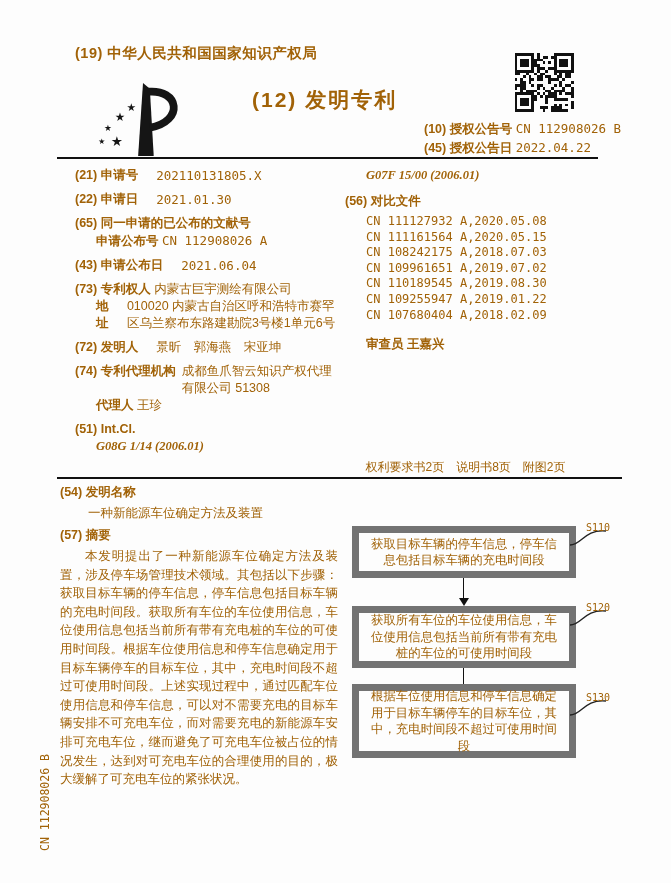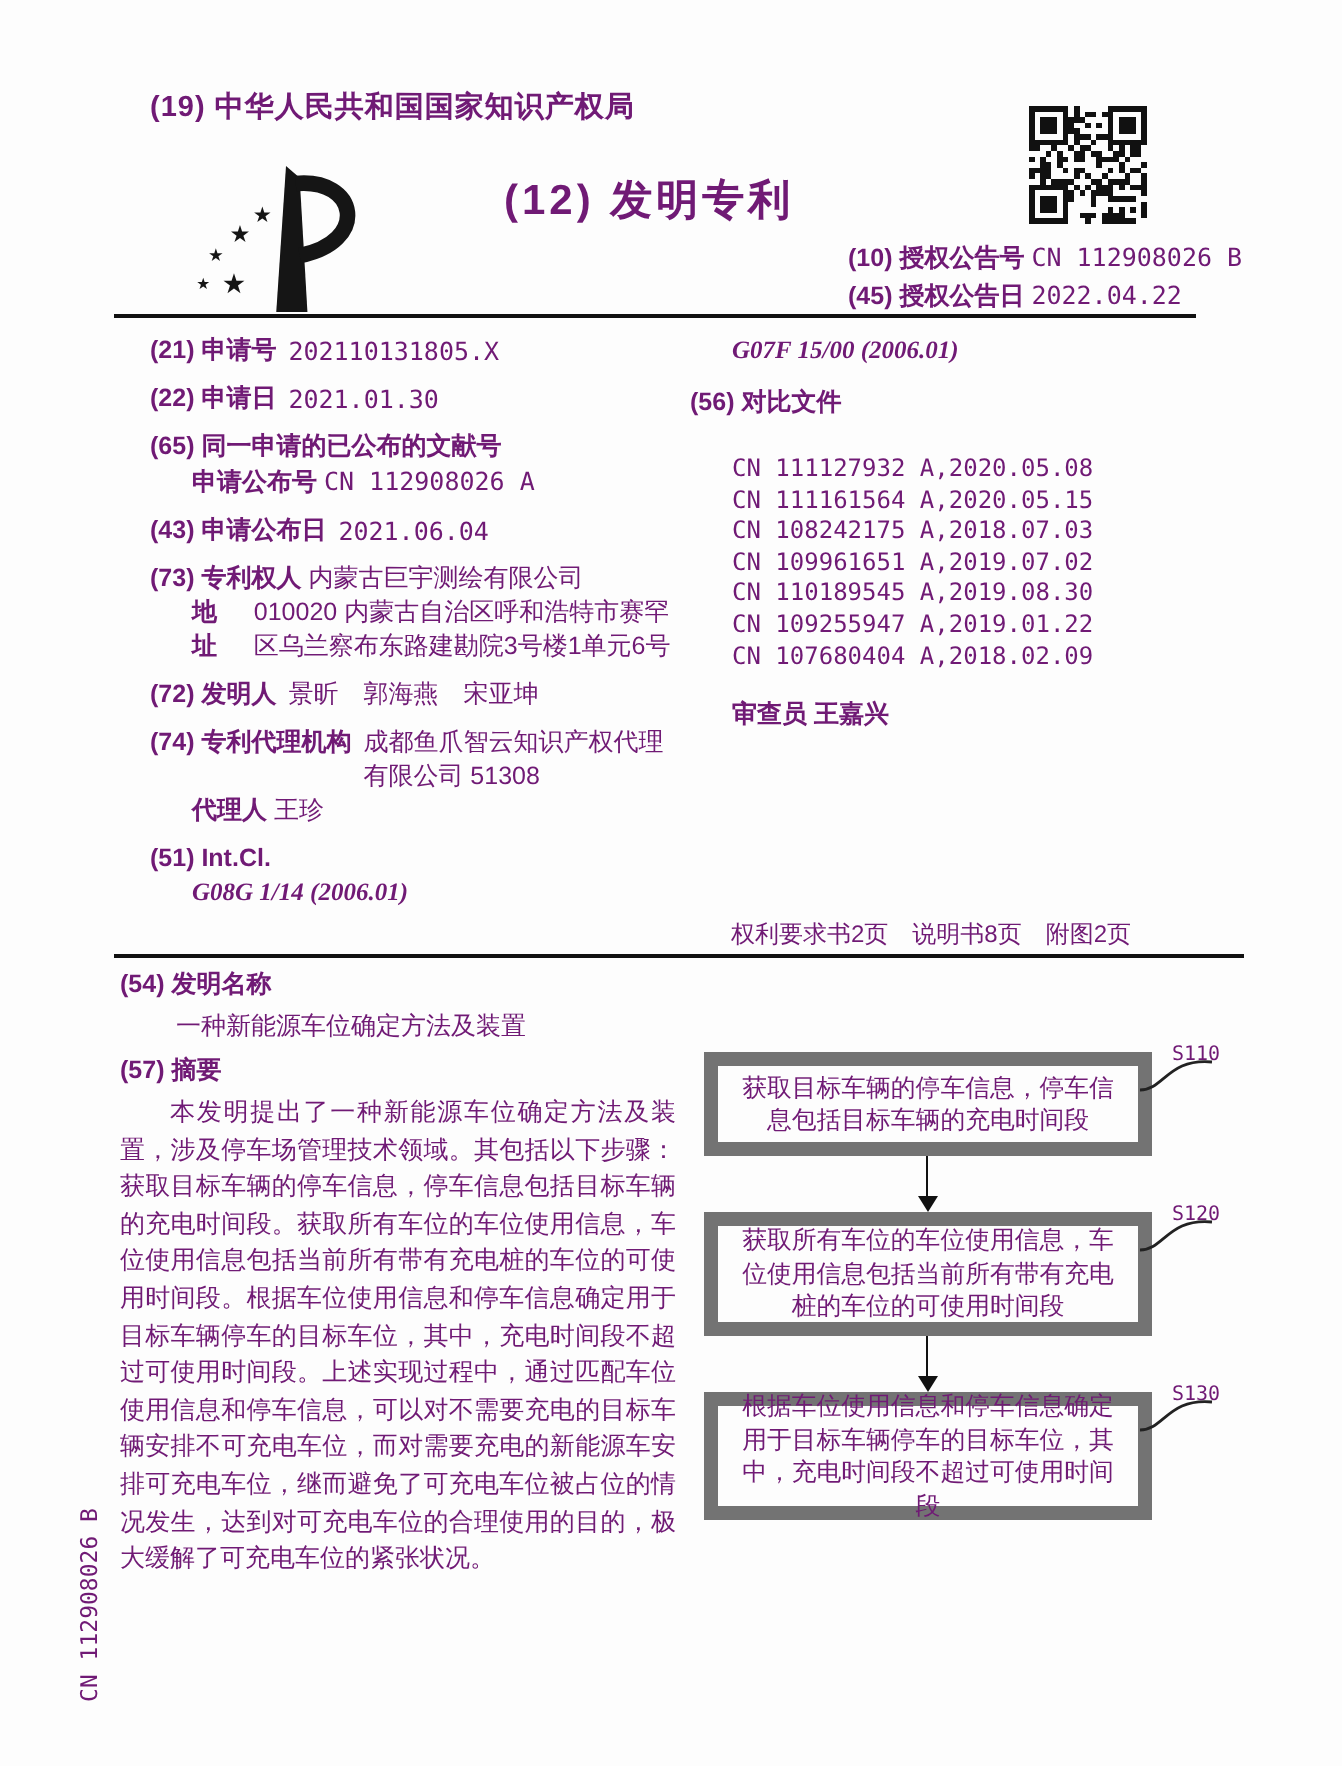--- a/index.html
+++ b/index.html
@@ -1,34 +1,34 @@
 <!DOCTYPE html>
 <html><head>
 <meta charset="utf-8">
 <style>
   * { margin:0; padding:0; box-sizing:border-box; }
   html,body { background:#e8e8e8; }
   .page {
     position:relative; width:671px; height:883px; margin:0 auto;
-    background:#fdfdfd; color:#701a75; overflow:hidden;
+    background:#fdfdfd; color:#a16207; overflow:hidden;
     font-family:"Liberation Sans", sans-serif;
   }
   .abs { position:absolute; }
   .lbl { font-weight:bold; }
   .mono { font-family:"DejaVu Sans Mono", monospace; }
   .itcode { font-family:"Liberation Serif", serif; font-style:italic; font-weight:bold; }
   .office { left:75px; top:44px; font-size:14.5px; font-weight:bold; letter-spacing:0.5px; }
   .doc-type { left:252px; top:86px; font-size:21px; font-weight:bold; letter-spacing:2px; }
   .qr { left:513px; top:53px; width:62px; height:59px; }
   .logo { left:92px; top:82px; }
   .publine { left:424px; font-size:12.5px; white-space:nowrap; }
   .publine .mono { font-size:12.5px; }
   .rule { background:#111; height:2px; }
   .col { font-size:12.5px; line-height:17px; }
-  .row { margin-bottom:7px; display:flex; }
+  .row { margin-bottom:7px; display:flex;gap:12px; }
   .row .lbl { white-space:nowrap; margin-right:6px; }
   .ind { padding-left:21px; }
   .cite { font-family:"DejaVu Sans Mono", monospace; font-size:12px; line-height:15.6px; padding-left:21px; white-space:nowrap; }
   .pages-info { left:338px; top:459px; width:255px; text-align:center; font-size:12px; }
   .title-sec { left:60px; top:484px; width:278px; font-size:12.5px; }
   .abstract { text-align:justify; text-indent:2em; line-height:18.6px; margin-top:3px; }
   .flow { left:340px; top:520px; width:331px; height:250px; }
   .fbox {
     position:absolute; left:12px; width:224px; border:7px solid #737373;
     display:flex; align-items:center; justify-content:center;
@@ -360,21 +360,21 @@
       </div>
     </div>
     <div>
       <div class="lbl">(51) Int.Cl.</div>
       <div class="ind itcode">G08G 1/14 (2006.01)</div>
     </div>
   </div>
 
   <div class="abs col" style="left:345px; top:167px; width:280px;">
     <div class="ind itcode" style="margin-bottom:9px;">G07F 15/00 (2006.01)</div>
-    <div class="lbl" style="margin-bottom:17px;">(56) 对比文件</div>
+    <div class="lbl" style="margin-bottom:4px;">(56) 对比文件</div>
     <div class="cite">CN 111127932 A,2020.05.08</div>
     <div class="cite">CN 111161564 A,2020.05.15</div>
     <div class="cite">CN 108242175 A,2018.07.03</div>
     <div class="cite">CN 109961651 A,2019.07.02</div>
     <div class="cite">CN 110189545 A,2019.08.30</div>
     <div class="cite">CN 109255947 A,2019.01.22</div>
     <div class="cite">CN 107680404 A,2018.02.09</div>
     <div class="ind" style="margin-top:13px;">
       <span class="lbl">审查员</span>
       <span style="font-weight:bold;">王嘉兴</span>
@@ -402,21 +402,21 @@
     <div class="ahead" style="top:78px;"></div>
 
     <div class="fbox" style="top:86px; height:62px;">获取所有车位的车位使用信息，车位使用信息包括当前所有带有充电桩的车位的可使用时间段</div>
     <svg class="conn" style="top:84px;" viewBox="0 0 40 24">
         <path d="M2,21 C14,21 16,5 38,7" fill="none" stroke="#222" stroke-width="1.4"></path>
       </svg>
     <div class="step-id" style="top:82px;">S120</div>
     <div class="varrow" style="top:148px; height:22px;"></div>
     <div class="ahead" style="top:168px;"></div>
 
-    <div class="fbox" style="top:176px; height:64px;">根据车位使用信息和停车信息确定用于目标车辆停车的目标车位，其中，充电时间段不超过可使用时间段</div>
+    <div class="fbox" style="top:164px; height:74px;">根据车位使用信息和停车信息确定用于目标车辆停车的目标车位，其中，充电时间段不超过可使用时间段</div>
     <svg class="conn" style="top:174px;" viewBox="0 0 40 24">
         <path d="M2,21 C14,21 16,5 38,7" fill="none" stroke="#222" stroke-width="1.4"></path>
       </svg>
     <div class="step-id" style="top:172px;">S130</div>
   </div>
 
   <div class="abs side-num">CN 112908026 B</div>
 
 </div>
 

